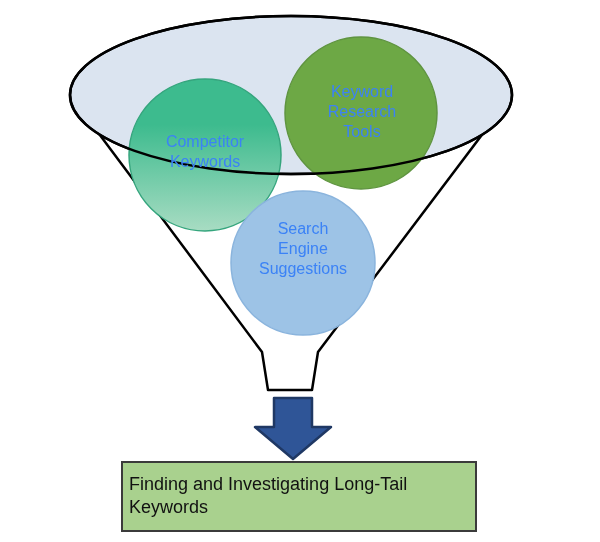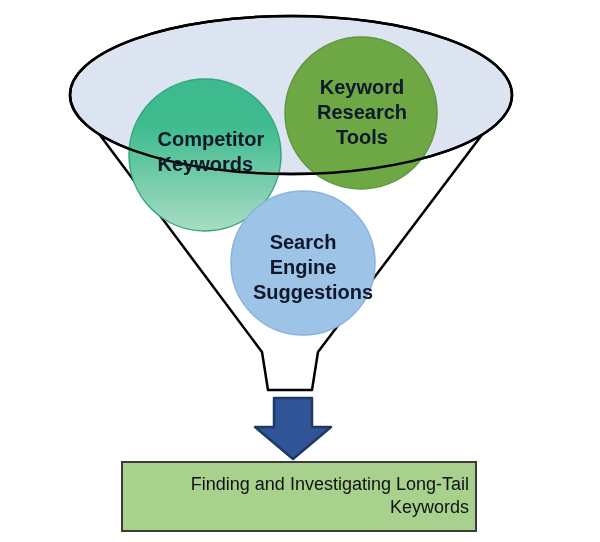--- a/index.html
+++ b/index.html
@@ -17,30 +17,29 @@
   }
   .stage svg {
     position: absolute;
     left: 0;
     top: 0;
   }
   .circle-label {
     position: absolute;
     transform: translate(-50%, -50%);
     text-align: center;
-    color: #0f172a;
-    font-size: 20px;
+    color: #3b82f6;
+    font-size: 16px;
     line-height: 1.25;
     pointer-events: none;
-    font-weight: bold;
   }
   .box-label {
     position: absolute;
     transform: translate(-50%, -50%);
-    text-align: right;
+    text-align: left;
     color: #111111;
     font-size: 18px;
     line-height: 1.3;
     pointer-events: none;
   }
 </style>
 </head>
 <body>
 
 <div class="stage">
@@ -67,17 +66,17 @@
 
     <polygon points="274,398 312,398 312,427 331,427 293,459 255,427 274,427" stroke-width="2.5" stroke-linejoin="round" fill="#2f5597" stroke="#1f3864"></polygon>
 
     <rect x="122" y="462" width="354" height="69" stroke-width="2" fill="#a9d18e" stroke="#3b3b3b"></rect>
   </svg>
 
   <div class="circle-label" style="left:205px; top:152px; width:95px;">Competitor Keywords</div>
 
   <div class="circle-label" style="left:362px; top:112px; width:90px;">Keyword Research Tools</div>
 
-  <div class="circle-label" style="left:303px; top:267px; width:100px;">Search Engine Suggestions</div>
+  <div class="circle-label" style="left:303px; top:249px; width:100px;">Search Engine Suggestions</div>
 
   <div class="box-label" style="left:299px; top:496px; width:340px;">Finding and Investigating Long-Tail Keywords</div>
 
 </div>
 
 </body></html>

